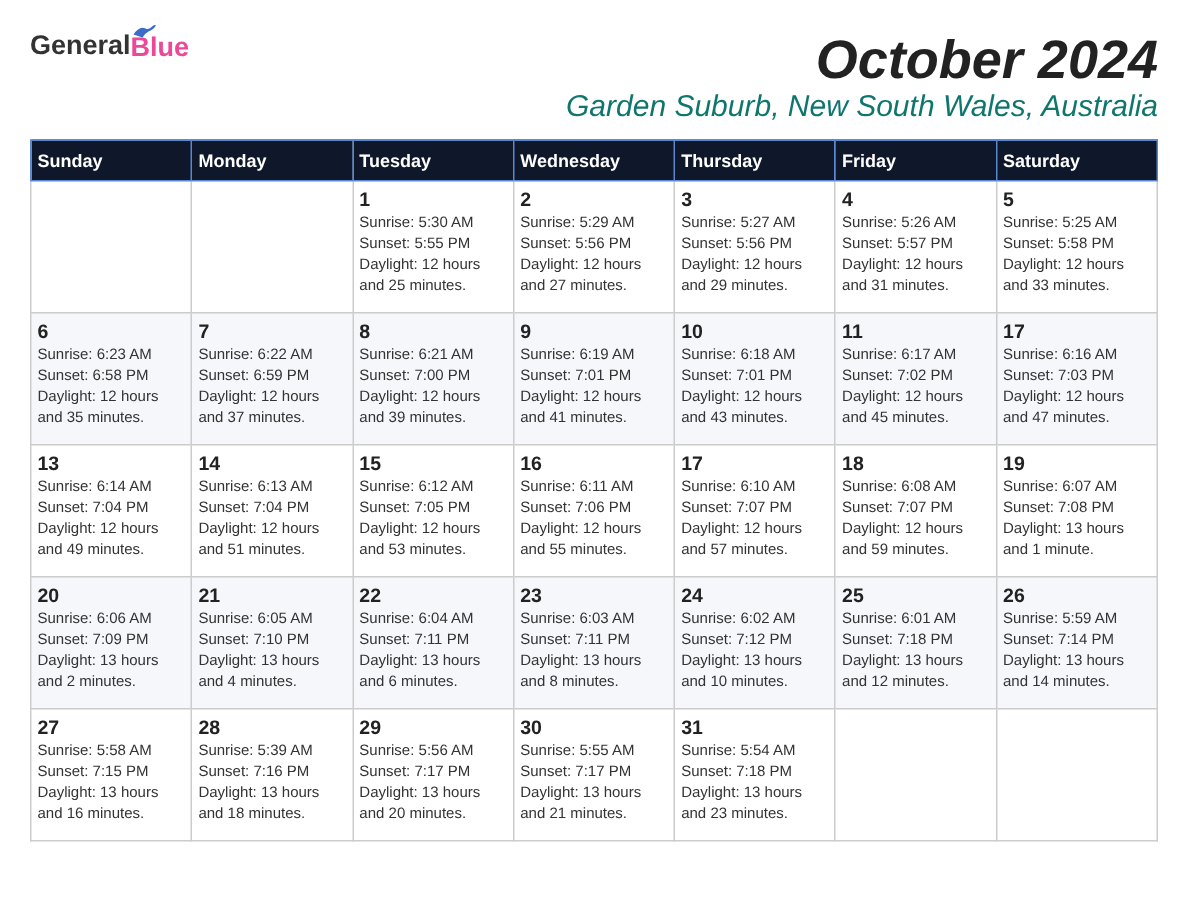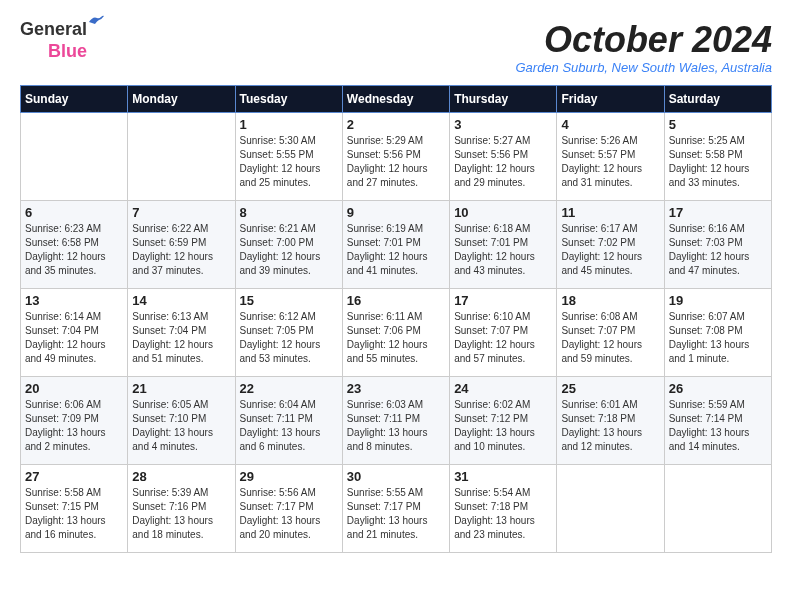--- a/index.html
+++ b/index.html
@@ -11,44 +11,44 @@
       padding: 20px;
     }
     .header {
       display: flex;
       justify-content: space-between;
       align-items: flex-start;
       margin-bottom: 10px;
     }
     .logo {
       display: flex;
-      flex-direction: column;
-      align-items: flex-end;
+      flex-direction: row;
+      align-items: center;
     }
     .logo-text {
       font-size: 18px;
       font-weight: bold;
       color: #333;
       line-height: 1.1;
     }
     .logo-general { color: #333; }
     .logo-blue { color: #ec4899; }
     .title-area {
       text-align: right;
       font-style: italic;
     }
     .month-title {
       font-size: 36px;
       font-weight: bold;
       color: #222;
       line-height: 1.1;
     }
     .subtitle {
-      font-size: 13px;
-      color: #3b82f6;
+      font-size: 20px;
+      color: #0f766e;
       margin-left: 24px;
     }
     table {
       width: 100%;
       border-collapse: collapse;
       table-layout: fixed;
     }
     thead tr th {
       background-color: #0f172a;
       color: #fff;

